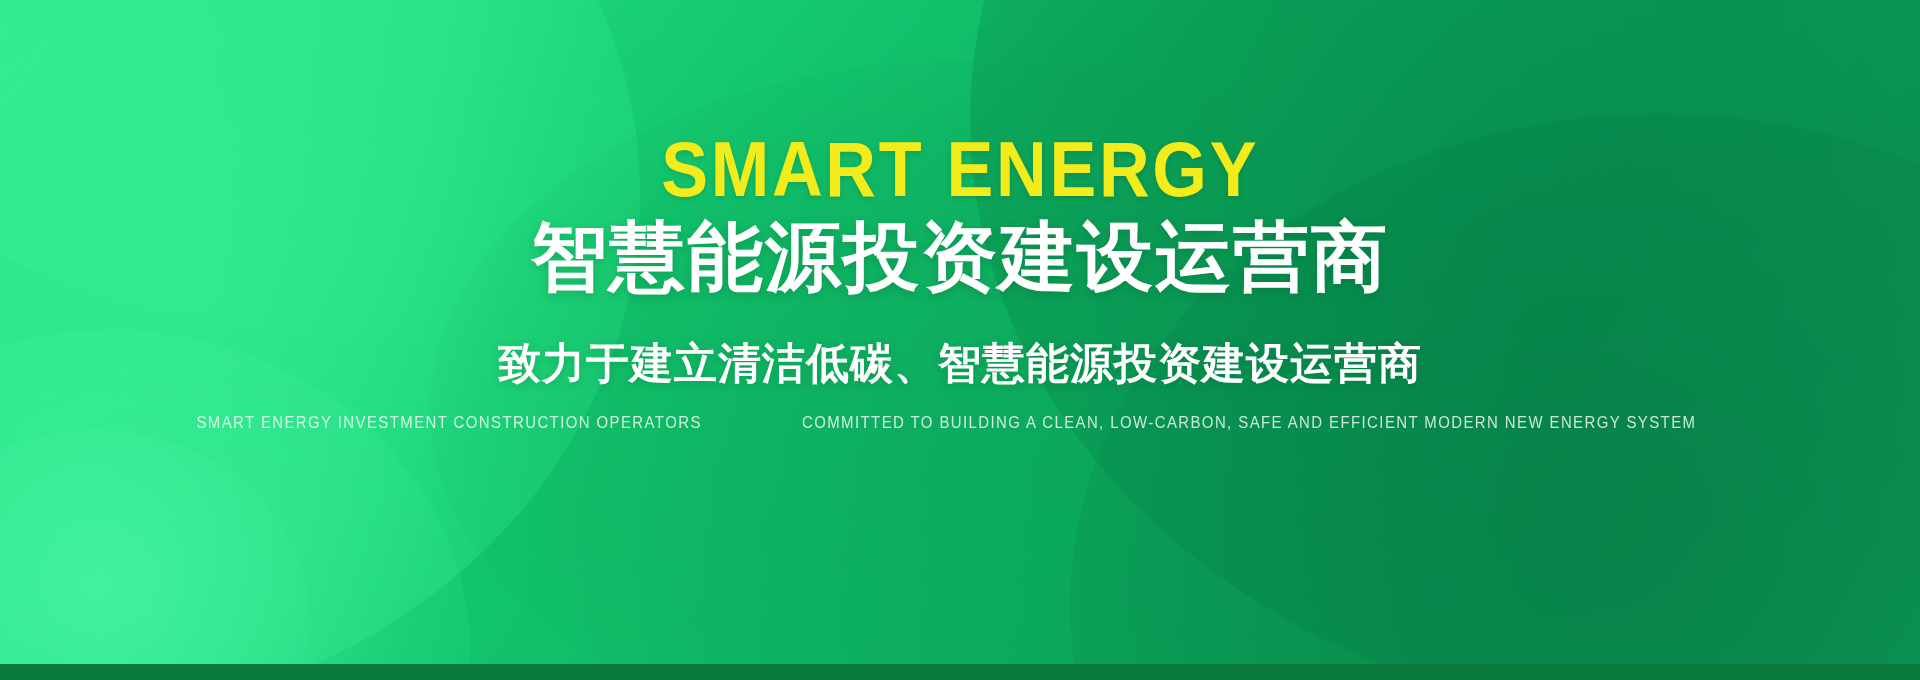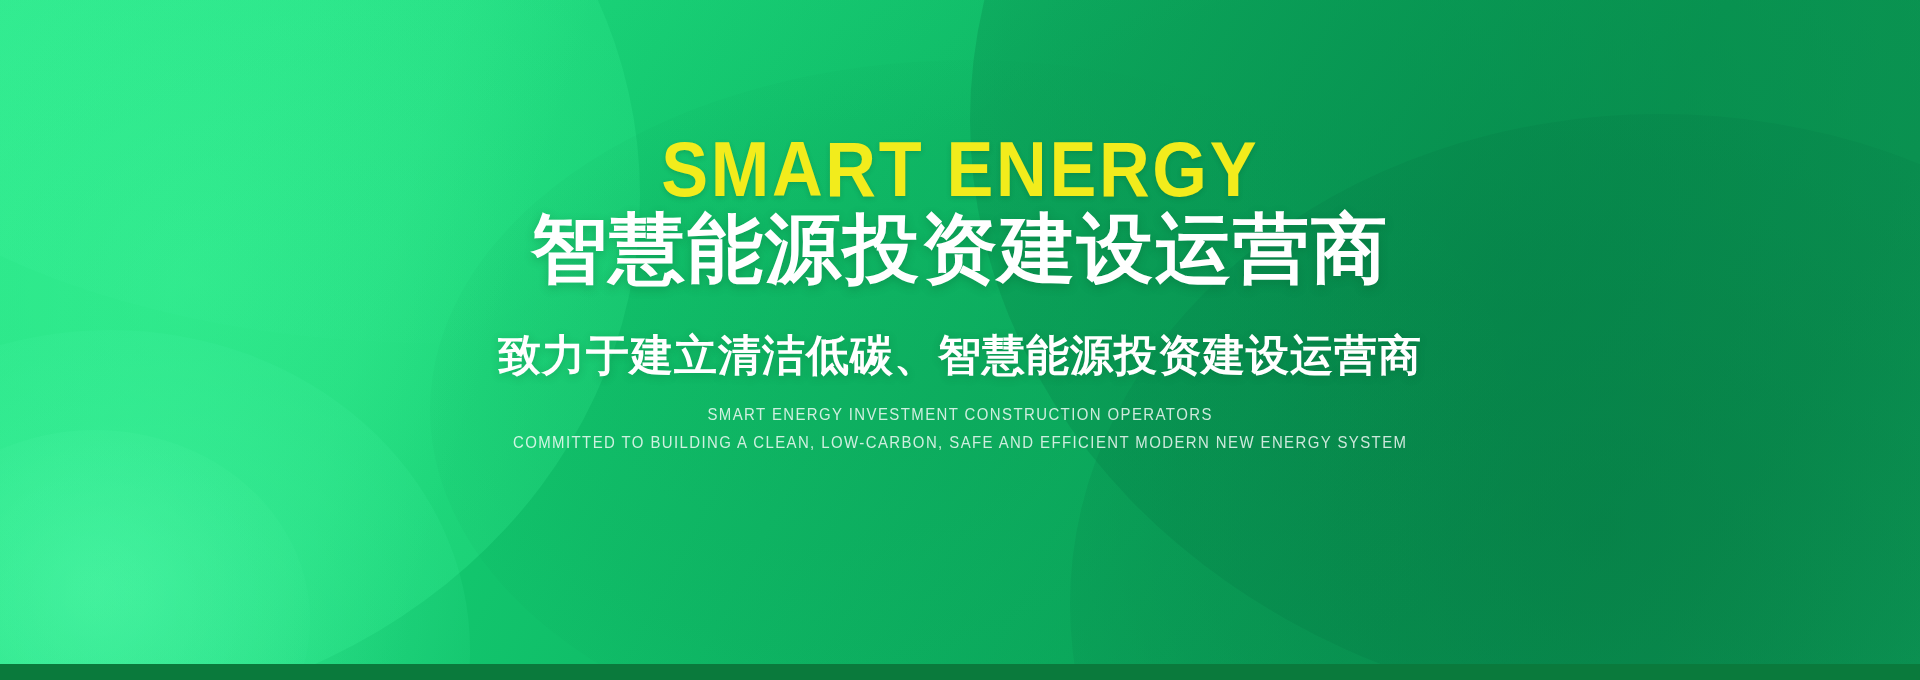--- a/index.html
+++ b/index.html
@@ -140,20 +140,21 @@
     font-weight: bold;
     letter-spacing: 3px;
     color: #f2ec1c;
     line-height: 1.0;
     transform: scaleX(0.90);
     text-shadow: 0 2px 6px rgba(0,60,25,0.18);
     white-space: nowrap;
   }
 
   .title-cn {
+    margin-top: 8px;
     font-size: 76px;
     font-weight: bold;
     letter-spacing: 2px;
     color: #ffffff;
     line-height: 1.08;
     text-shadow: 0 3px 10px rgba(0,70,30,0.25);
     white-space: nowrap;
   }
 
   .subtitle-cn {
@@ -163,21 +164,21 @@
     letter-spacing: 1px;
     color: #ffffff;
     line-height: 1.2;
     text-shadow: 0 2px 8px rgba(0,70,30,0.22);
     white-space: nowrap;
   }
 
   .caption-block {
     margin-top: 22px;
     display: flex;
-    flex-direction: column;
+    flex-direction: row;
     align-items: center;
     gap: 5px;
   }
   .caption-line {
     font-family: "Liberation Sans Narrow", "Liberation Sans", "DejaVu Sans Condensed", sans-serif;
     font-size: 17px;
     font-weight: normal;
     letter-spacing: 1.6px;
     color: rgba(255,255,255,0.80);
     line-height: 1.35;

